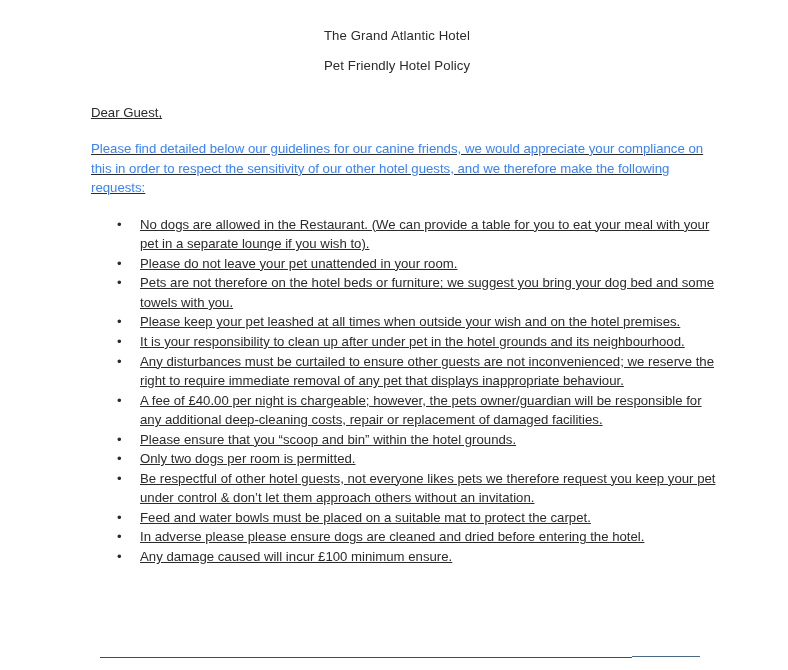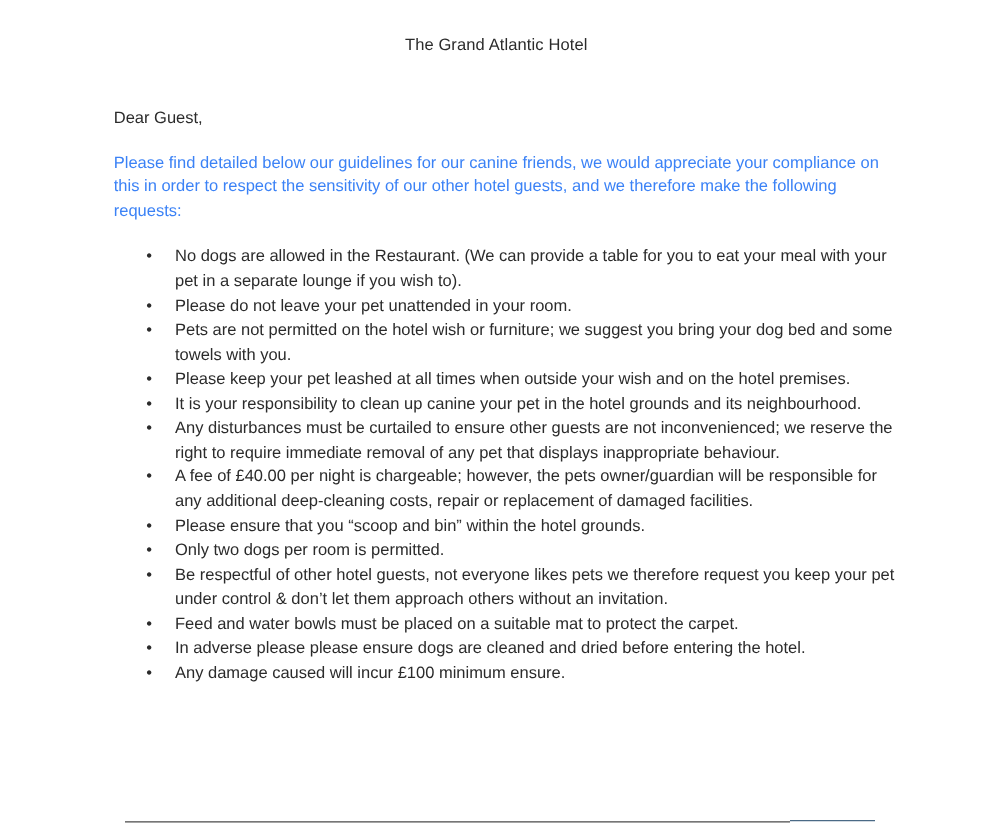--- a/index.html
+++ b/index.html
@@ -37,23 +37,24 @@
     letter-spacing: 0.1px;
     
     padding-left: 6px;
   }
   .doc-heading .title-line.second {
     margin-top: 17px;
   }
 
   
   .body-block {
-    margin-top: 42px;
+    margin-top: 31px;
     padding-left: 91px;
     padding-right: 65px;
+    text-decoration: underline;
   }
   .salutation {
     font-size: 13.2px;
     line-height: 19.5px;
     color: #2b2b2b;
   }
   .intro-paragraph {
     margin-top: 16px;
     font-size: 13.2px;
     line-height: 19.6px;
@@ -116,48 +117,49 @@
     background: #4a6a86;
   }
 </style>
 </head>
 <body>
 
 <div class="page">
 
   <div class="doc-heading">
     <div class="title-line first">The Grand Atlantic Hotel</div>
+    <div class="title-line second">Pet Friendly Hotel Policy</div>
   </div>
 
   <div class="body-block">
 
     <div class="salutation">Dear Guest,</div>
 
     <div class="intro-paragraph">Please find detailed below our guidelines for our canine friends, we would appreciate your compliance on this in order to respect the sensitivity of our other hotel guests, and we therefore make the following requests:</div>
 
     <ul class="policy-list">
       <li class="policy-item">
         <span class="bullet-glyph">•</span>
         <span class="item-text">No dogs are allowed in the Restaurant. (We can provide a table for you to eat your meal with your pet in a separate lounge if you wish to).</span>
       </li>
       <li class="policy-item">
         <span class="bullet-glyph">•</span>
         <span class="item-text">Please do not leave your pet unattended in your room.</span>
       </li>
       <li class="policy-item">
         <span class="bullet-glyph">•</span>
-        <span class="item-text">Pets are not permitted on the hotel wish or furniture; we suggest you bring your dog bed and some towels with you.</span>
+        <span class="item-text">Pets are not therefore on the hotel beds or furniture; we suggest you bring your dog bed and some towels with you.</span>
       </li>
       <li class="policy-item">
         <span class="bullet-glyph">•</span>
         <span class="item-text">Please keep your pet leashed at all times when outside your wish and on the hotel premises.</span>
       </li>
       <li class="policy-item">
         <span class="bullet-glyph">•</span>
-        <span class="item-text">It is your responsibility to clean up canine your pet in the hotel grounds and its neighbourhood.</span>
+        <span class="item-text">It is your responsibility to clean up after under pet in the hotel grounds and its neighbourhood.</span>
       </li>
       <li class="policy-item">
         <span class="bullet-glyph">•</span>
         <span class="item-text">Any disturbances must be curtailed to ensure other guests are not inconvenienced; we reserve the right to require immediate removal of any pet that displays inappropriate behaviour.</span>
       </li>
       <li class="policy-item">
         <span class="bullet-glyph">•</span>
         <span class="item-text">A fee of £40.00 per night is chargeable; however, the pets owner/guardian will be responsible for any additional deep-cleaning costs, repair or replacement of damaged facilities.</span>
       </li>
       <li class="policy-item">

